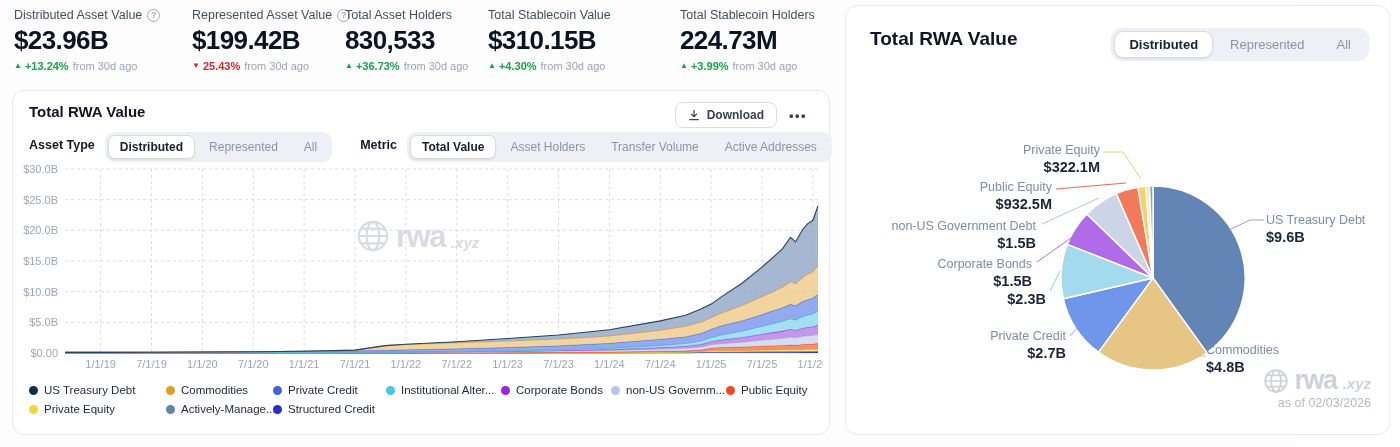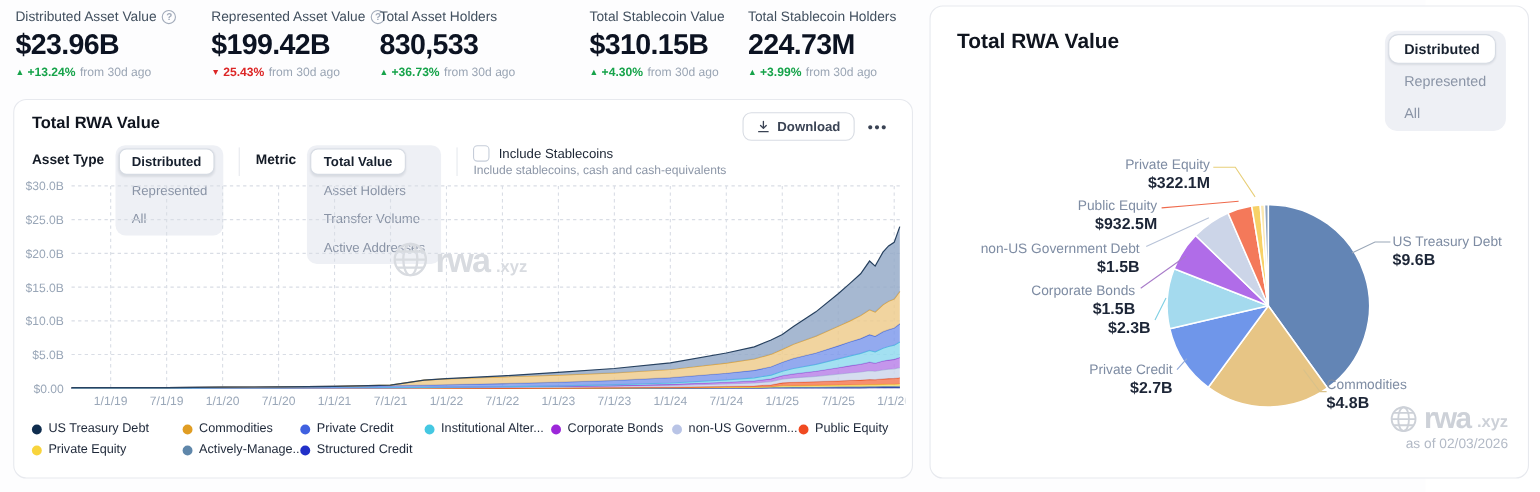--- a/index.html
+++ b/index.html
@@ -24,21 +24,21 @@
 
   .lp-title { position:absolute; left:16px; top:12px; font-size:15px; font-weight:700; color:#10151f; }
   .rp-title { position:absolute; left:24px; top:22px; font-size:19px; font-weight:700; color:#10151f; }
 
   .dl-btn { position:absolute; right:52px; top:11px; height:26px; display:inline-flex; align-items:center; gap:7px; padding:0 12px; background:#fff; border:1px solid #d8dce3; border-radius:8px; font-size:12px; font-weight:600; color:#3a4354; cursor:pointer; font-family:inherit; }
   .more-btn { position:absolute; right:16px; top:11px; height:26px; width:30px; background:none; border:none; color:#3a4354; font-size:13px; font-weight:700; letter-spacing:1.5px; cursor:pointer; }
 
   
   .controls { position:absolute; left:16px; top:41px; right:10px; display:flex; align-items:flex-start; }
   .ctl-label { font-size:12.5px; font-weight:700; color:#141b26; margin-right:10px; margin-top:6px; white-space:nowrap; }
-  .seg { display:inline-flex; align-items:flex-start; background:#eef0f5; border-radius:9px; padding:3px; gap:2px;flex-direction:column; }
+  .seg { display:inline-flex; align-items:flex-start; background:#eef0f5; border-radius:9px; padding:3px; gap:2px; }
   .seg-opt { font-size:12px; color:#8a94a6; padding:4px 11px; border-radius:7px; background:transparent; border:1px solid transparent; font-weight:500; cursor:pointer; white-space:nowrap; font-family:inherit; }
   .seg-opt.selected { background:#fff; border:1px solid #d6dbe3; box-shadow:0 1px 2px rgba(16,24,40,.09); color:#17202e; font-weight:600; }
   .seg.lg { border-radius:11px; }
   .seg.lg .seg-opt { font-size:13px; padding:5px 14px; border-radius:9px; }
   .vdiv { width:1px; height:26px; background:#e6e9ee; margin:2px 14px 0; }
 
   .cb-block { display:flex; flex-direction:column; margin-top:0; }
   .cb-row { display:flex; align-items:center; gap:8px; }
   .cb { width:15px; height:15px; border:1.5px solid #c6cdd9; border-radius:4px; background:#fff; cursor:pointer; flex:none; }
   .cb-label { font-size:12px; color:#1b2433; font-weight:500; white-space:nowrap; }
@@ -50,21 +50,21 @@
   svg text { font-family:"Liberation Sans","DejaVu Sans",sans-serif; }
 
   
   .legend { position:absolute; left:16px; top:293px; display:grid; grid-template-columns:137px 107px 113px 115px 110px 115px 100px; row-gap:7px; }
   .li { display:flex; align-items:center; gap:6px; font-size:11.5px; color:#1d2738; white-space:nowrap; }
   .dot { width:9px; height:9px; border-radius:50%; flex:none; }
 
   
   .wm { display:flex; align-items:center; gap:6px; color:#d8dbe0; }
   .wm-rwa { font-size:31px; font-weight:700; letter-spacing:-1.5px; line-height:1; }
-  .wm-xyz { font-size:15px; font-weight:600; align-self:flex-end; padding-bottom:2px; letter-spacing:0; }
+  .wm-xyz { font-size:15px; font-weight:600; align-self:flex-end; padding-bottom:2px; letter-spacing:0;font-style:italic; }
   .left-wm { position:absolute; left:343px; top:128px; z-index:0; }
   .right-wm { position:absolute; right:18px; bottom:24px; display:flex; flex-direction:column; align-items:flex-end; }
   .as-of { font-size:12.5px; color:#b3bac6; margin-top:2px;margin-left:20px; }
 
   
   .pie-wrap { position:absolute; left:0; top:0; width:545px; height:430px; }
   .plab { position:absolute; font-size:12.5px; color:#7e8ca3; line-height:1.3; white-space:nowrap; z-index:2; }
   .plab .pval { font-size:14.5px; font-weight:700; color:#1c2536; }
   .plab.r { text-align:right; } .plab.l { text-align:left; }
 </style>
@@ -99,21 +99,21 @@
       <div class="stat" style="left: 345px;">
         <div class="stat-label">
           <span>Total Asset Holders</span>
         </div>
         <div class="stat-value">830,533</div>
         <div class="stat-change">
           <span class="chg up"><span class="arrow">▲</span>+36.73%</span>
           <span>from 30d ago</span>
         </div>
       </div>
-      <div class="stat" style="left: 536px;">
+      <div class="stat" style="left: 488px;">
         <div class="stat-label">
           <span>Total Stablecoin Value</span>
         </div>
         <div class="stat-value">$310.15B</div>
         <div class="stat-change">
           <span class="chg up"><span class="arrow">▲</span>+4.30%</span>
           <span>from 30d ago</span>
         </div>
       </div>
       <div class="stat" style="left: 680px;">

